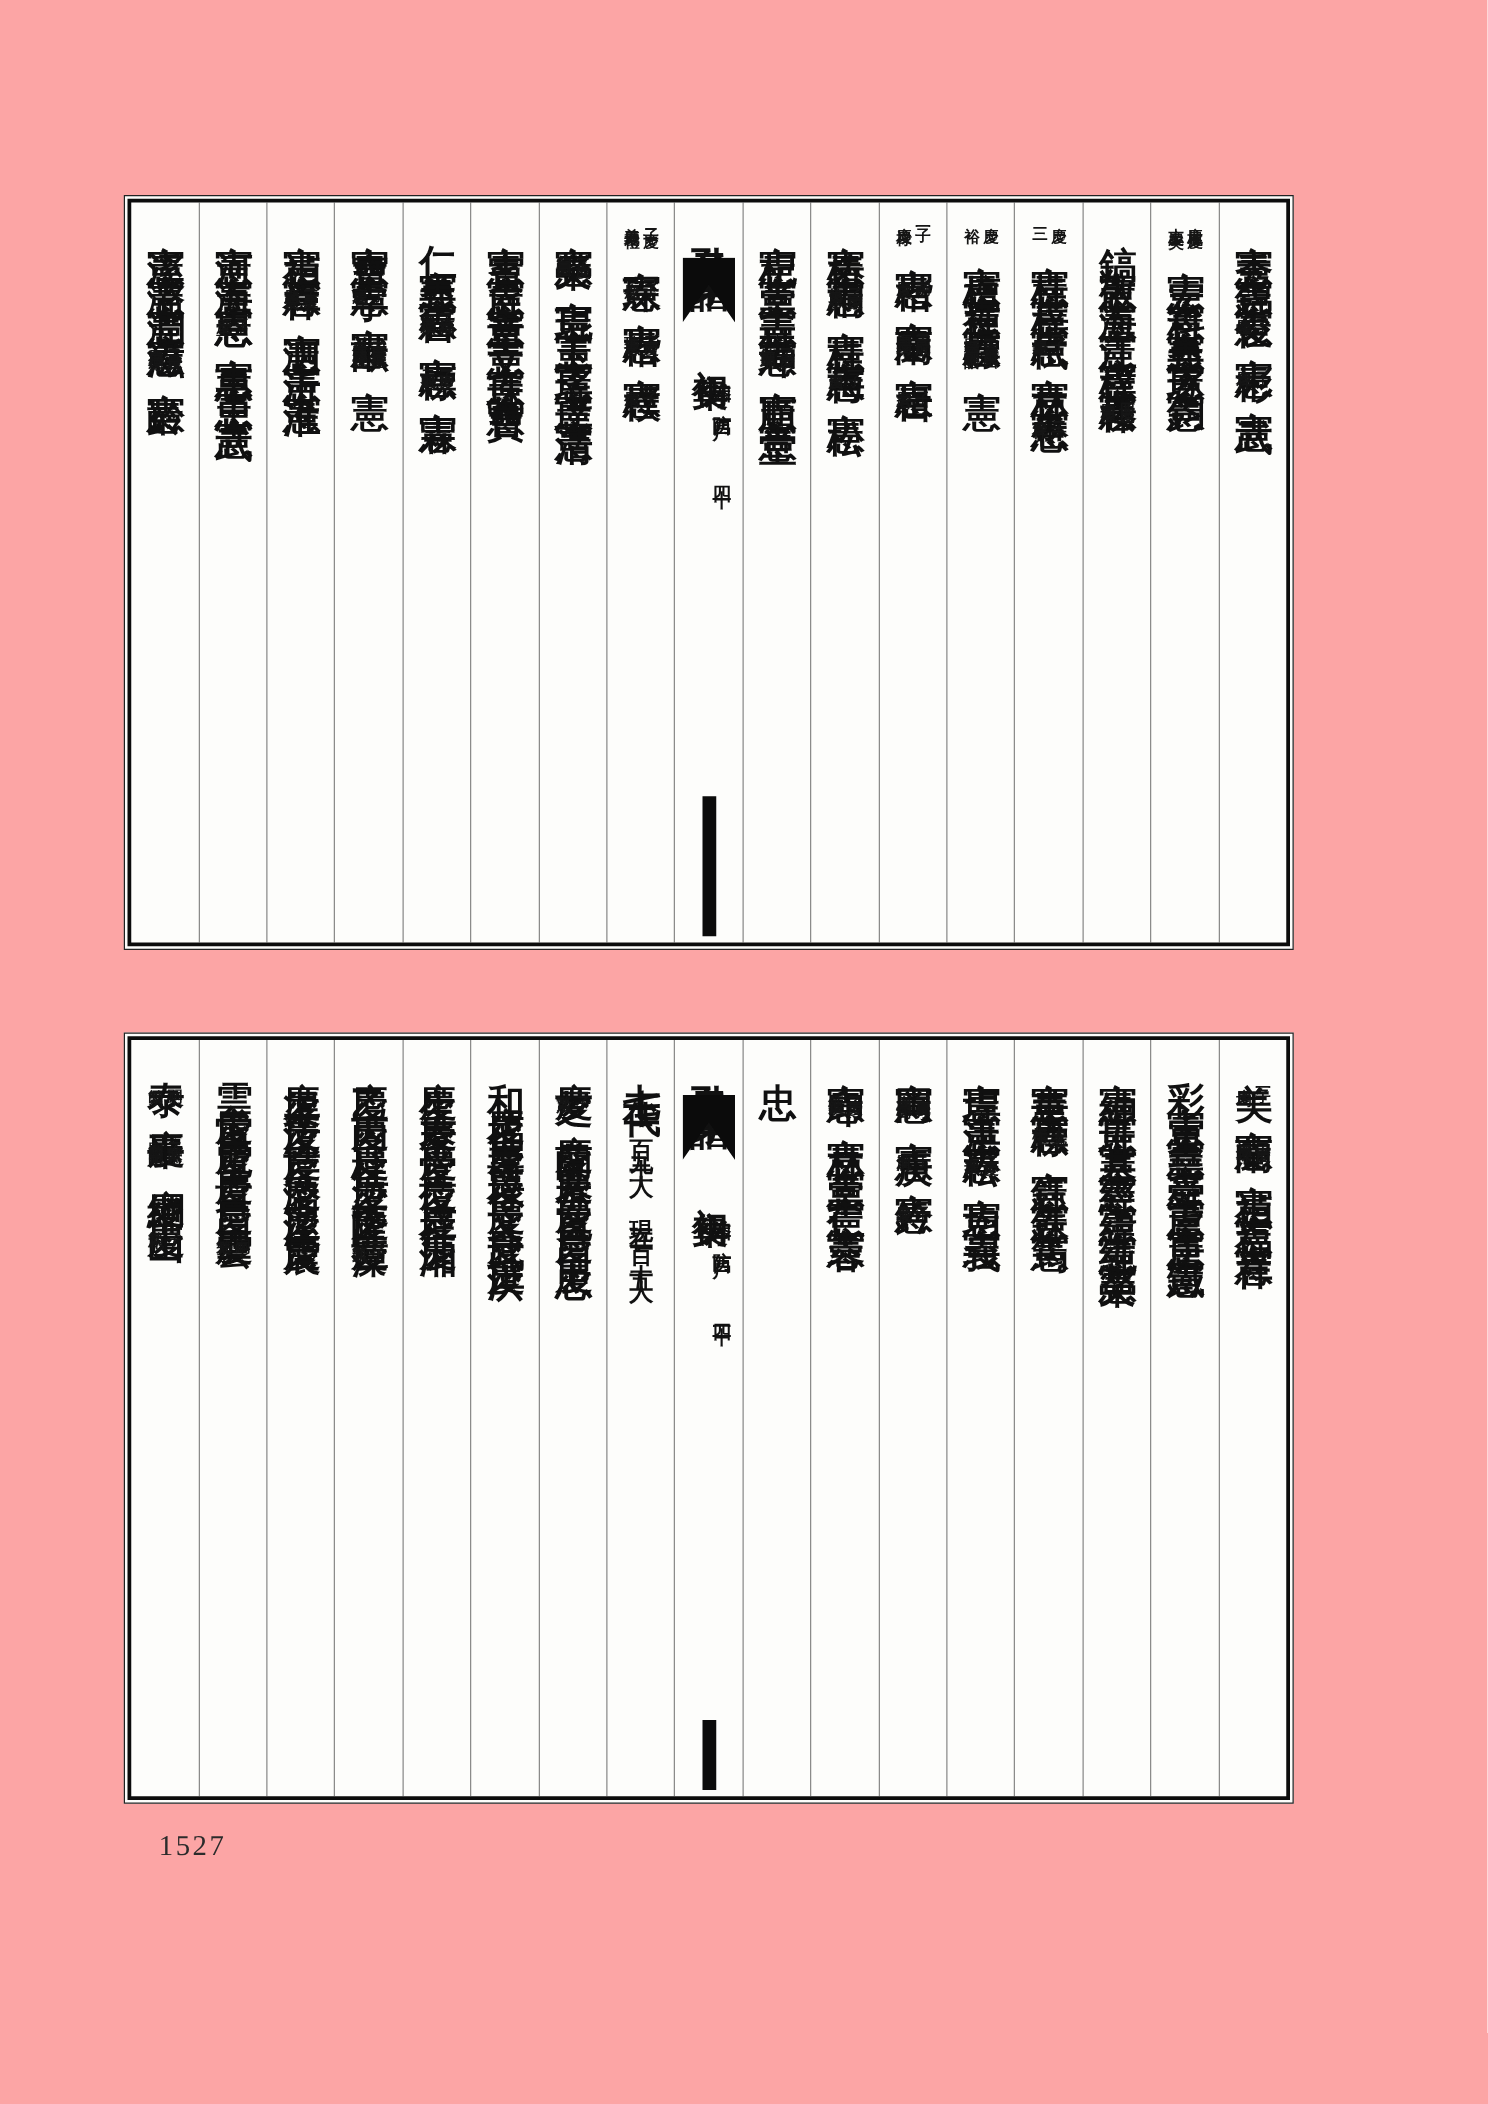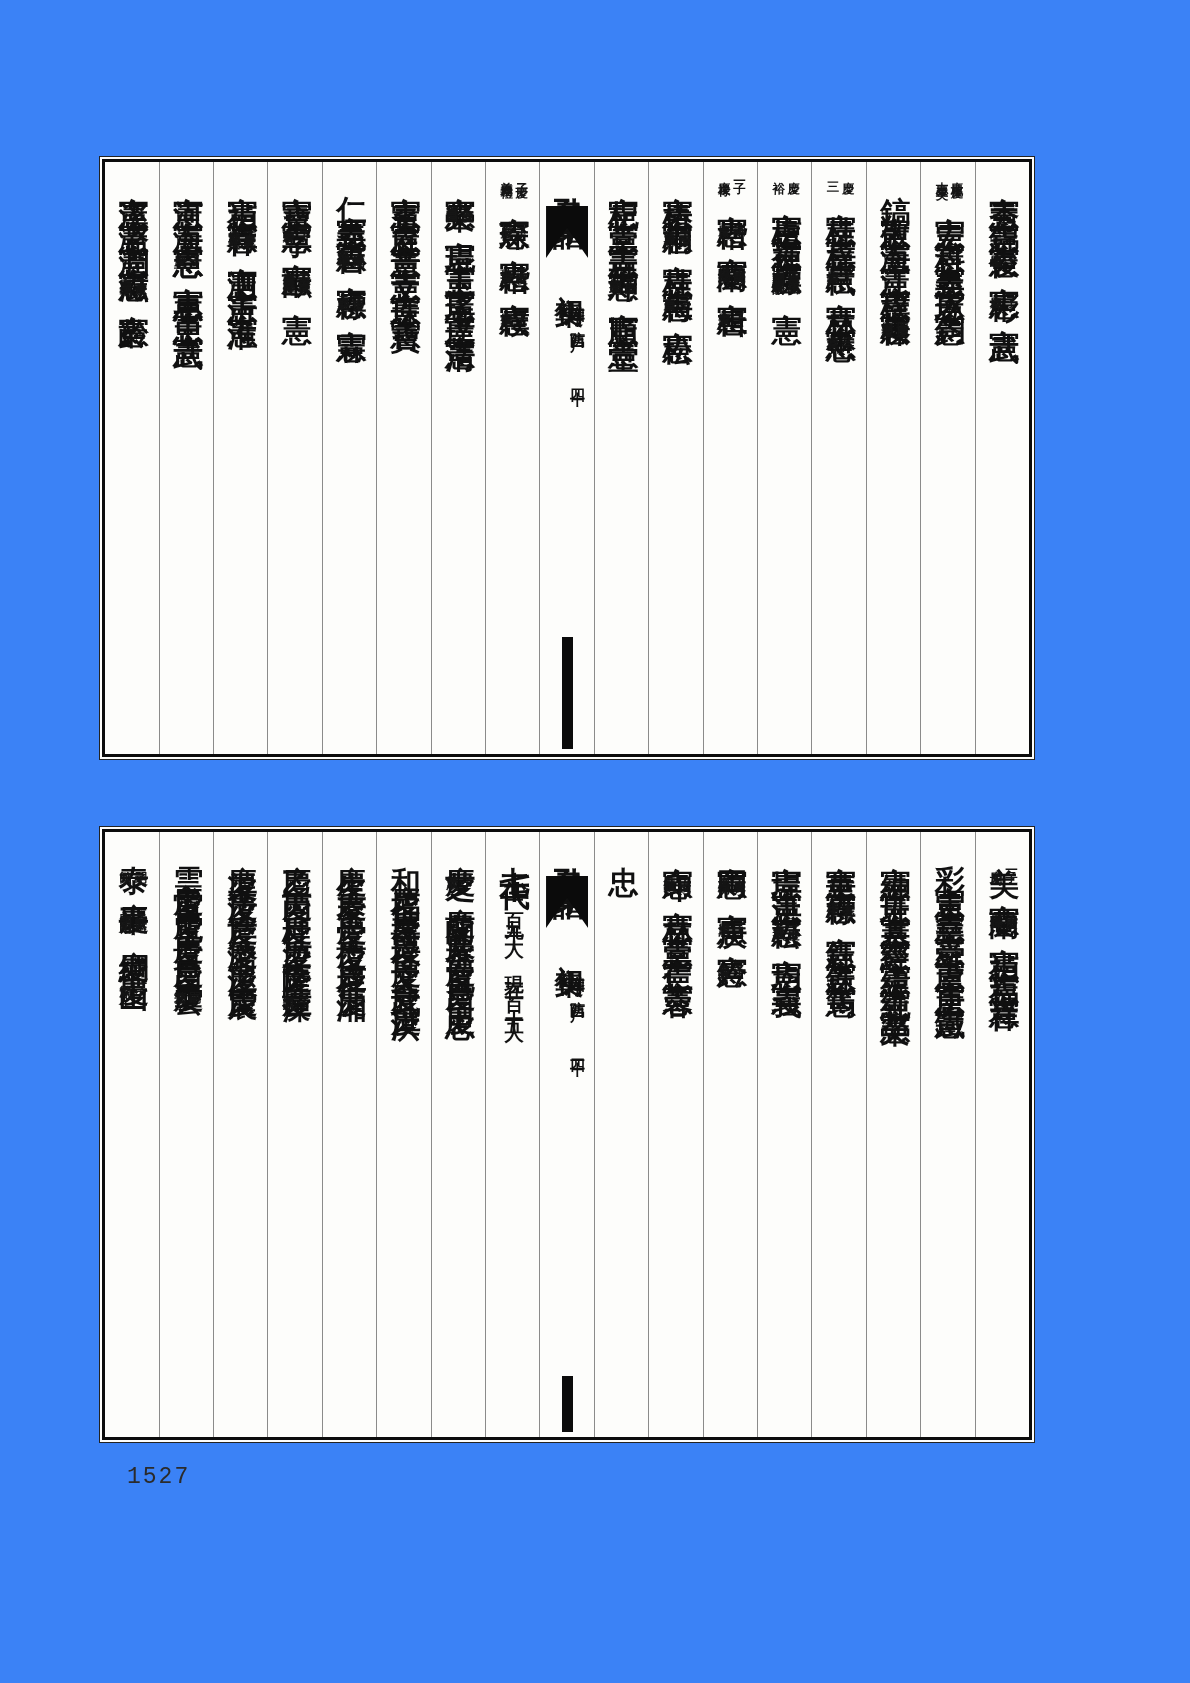--- a/index.html
+++ b/index.html
@@ -1,18 +1,18 @@
 <!DOCTYPE html>
 <html><head>
 <meta charset="utf-8">
 <style>
   html,body{margin:0;padding:0;background:#ffffff;}
   .sheet{
-    position:relative;width:1190px;height:1683px;background:#3b82f6;
-    font-family:Liberation Mono, monospace;color:#111;overflow:hidden;
+    position:relative;width:1190px;height:1683px;background:#fca5a5;
+    font-family:Liberation Serif, serif;color:#111;overflow:hidden;
   }
   .box{
     position:absolute;left:99px;width:936px;box-sizing:border-box;
     border:1px solid #222;padding:2px;background:#fdfdfb;
   }
   #box-top{top:156px;height:604px;}
   #box-bottom{top:826px;height:617px;}
   .box-inner{
     border:3px solid #0c0c0c;height:100%;box-sizing:border-box;
     display:flex;flex-direction:row-reverse;

